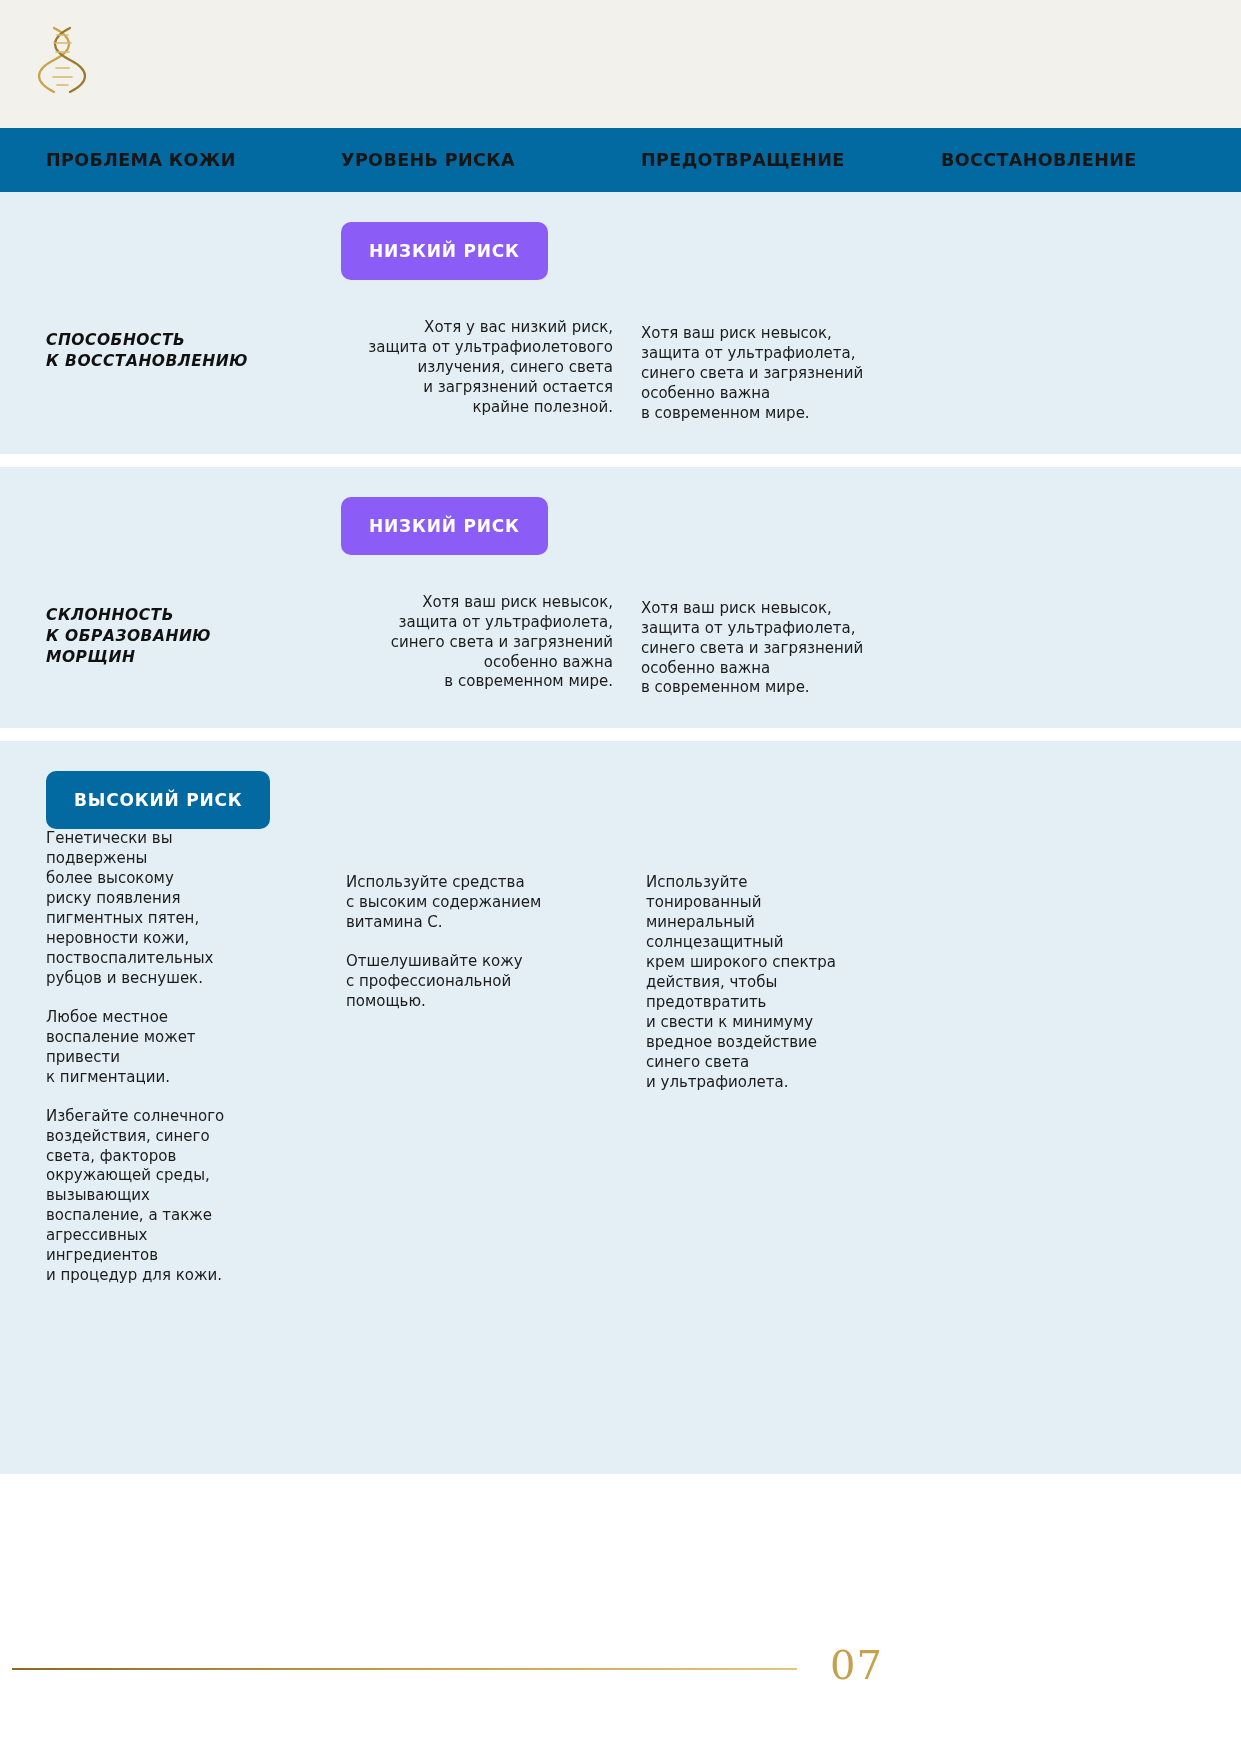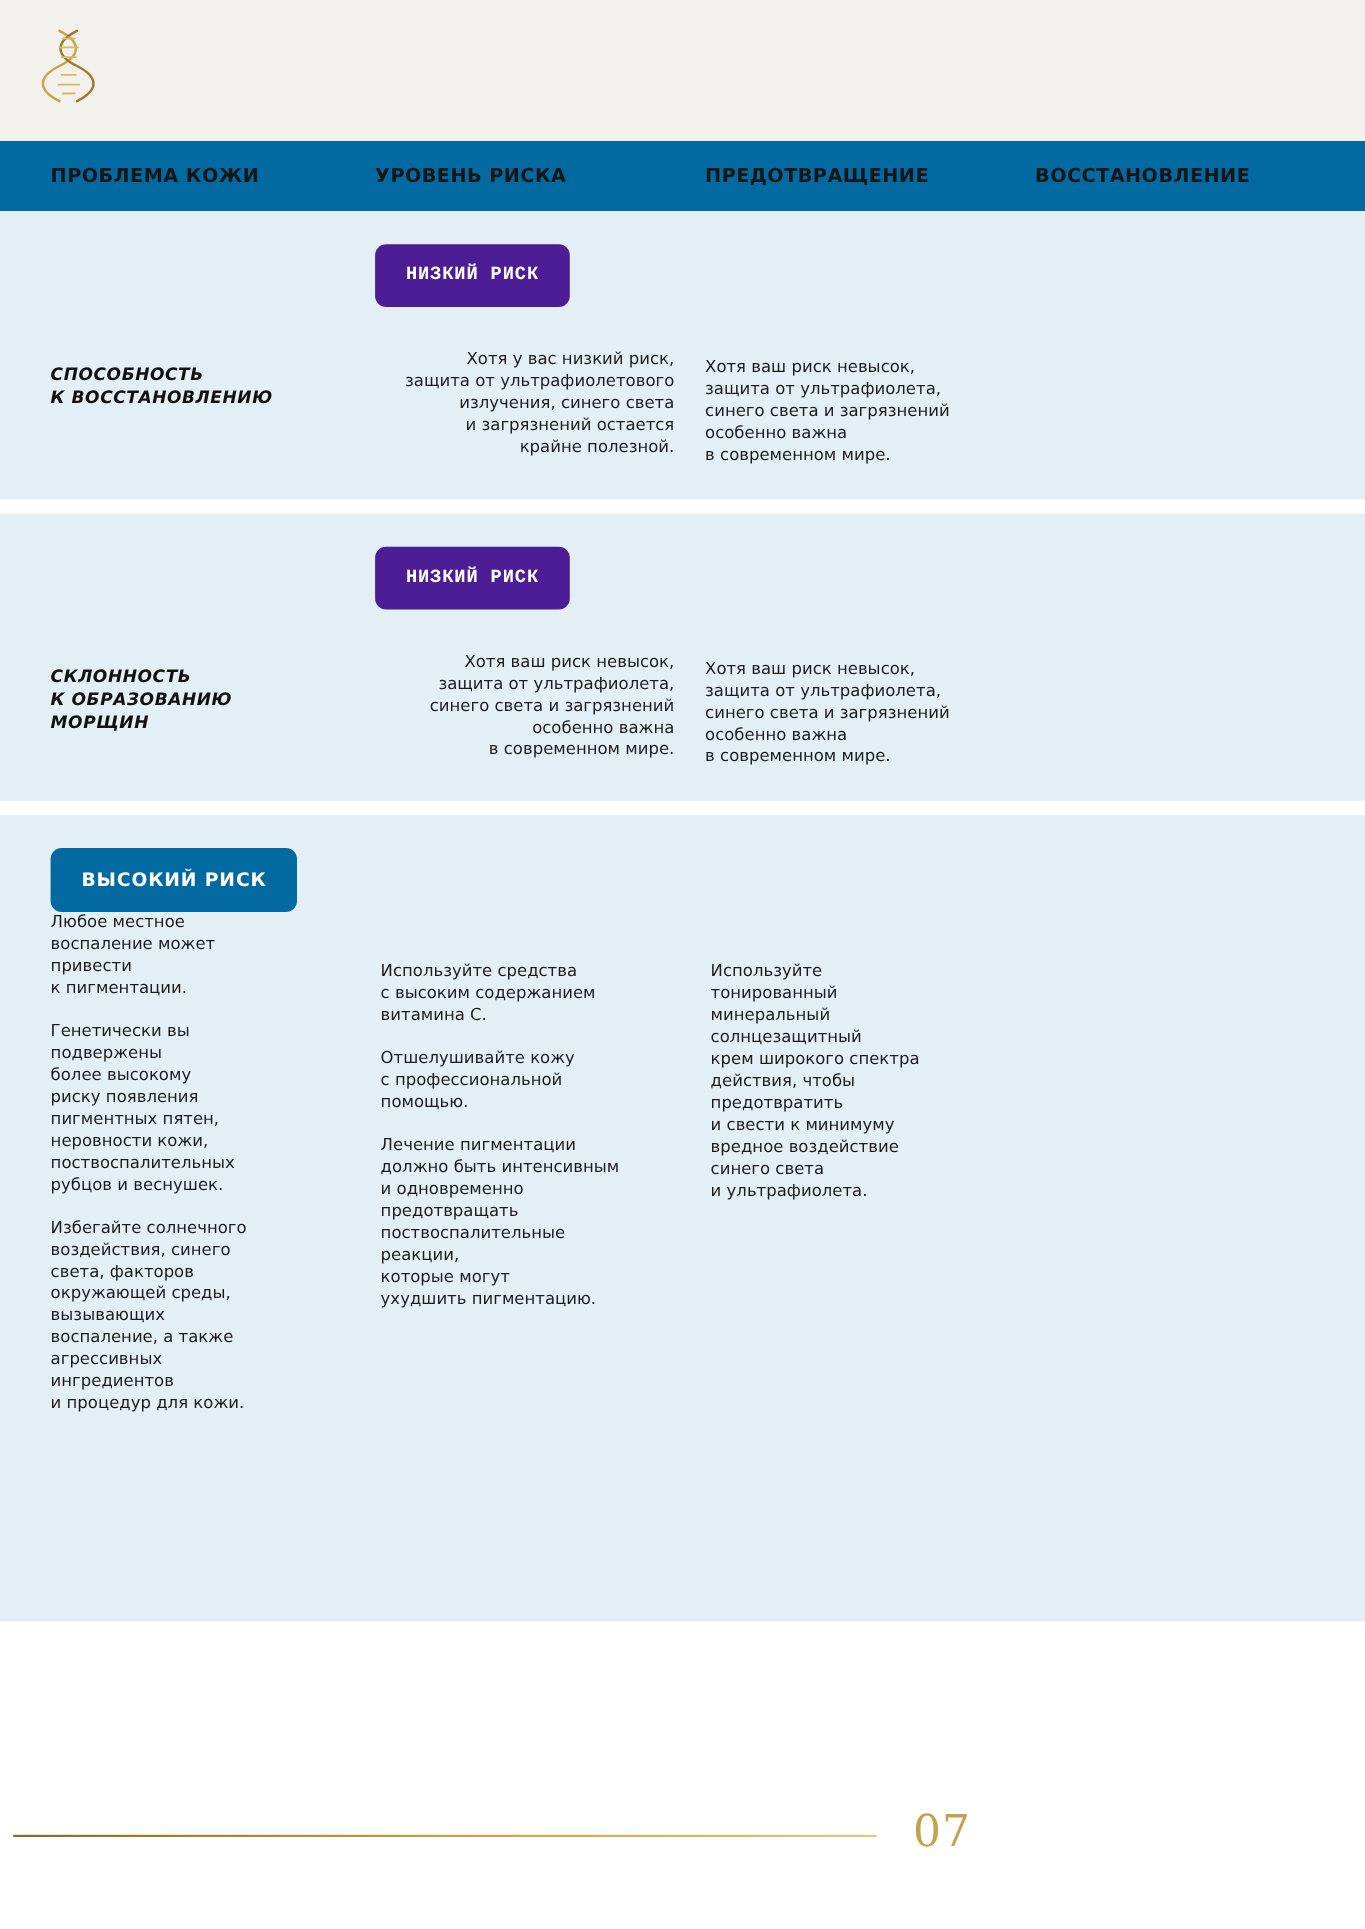--- a/index.html
+++ b/index.html
@@ -86,21 +86,21 @@
     display: inline-block;
     border-radius: 10px;
     color: #ffffff;
     font-size: 17px;
     font-weight: bold;
     letter-spacing: 0.8px;
     padding: 19px 28px;
     text-transform: uppercase;
     box-sizing: border-box;
   }
-  .badge-low { background: #4c1d95; font-family: Liberation Mono, monospace; }
+  .badge-low { background: #8b5cf6; }
   .badge-high { background: #0369a1; }
 
   .body-text {
     font-size: 15px;
     line-height: 1.33;
     color: #1c1c1c;
     white-space: pre-line;
   }
   .body-text.spaced { margin-top: 38px; text-align: right; }
   .para + .para { margin-top: 19px; }
@@ -217,58 +217,50 @@
 особенно важна
 в современном мире.</div>
   </div>
   <div class="cell-recover"></div>
 </div>
 
 <div class="row" style="min-height:733px;">
   <div class="cell-risk">
     <div class="badge badge-high">ВЫСОКИЙ РИСК</div>
     <div class="spaced">
-      <div class="body-text para">Любое местное
-воспаление может
-привести
-к пигментации.</div>
       <div class="body-text para">Генетически вы
 подвержены
 более высокому
 риску появления
 пигментных пятен,
 неровности кожи,
 поствоспалительных
 рубцов и веснушек.</div>
+      <div class="body-text para">Любое местное
+воспаление может
+привести
+к пигментации.</div>
       <div class="body-text para">Избегайте солнечного
 воздействия, синего
 света, факторов
 окружающей среды,
 вызывающих
 воспаление, а также
 агрессивных
 ингредиентов
 и процедур для кожи.</div>
     </div>
   </div>
   <div class="cell-prevent">
     <div class="body-text para">Используйте средства
 с высоким содержанием
 витамина C.</div>
     <div class="body-text para">Отшелушивайте кожу
 с профессиональной
 помощью.</div>
-    <div class="body-text para">Лечение пигментации
-должно быть интенсивным
-и одновременно
-предотвращать
-поствоспалительные
-реакции,
-которые могут
-ухудшить пигментацию.</div>
   </div>
   <div class="cell-recover">
     <div class="body-text para">Используйте
 тонированный
 минеральный
 солнцезащитный
 крем широкого спектра
 действия, чтобы
 предотвратить
 и свести к минимуму

